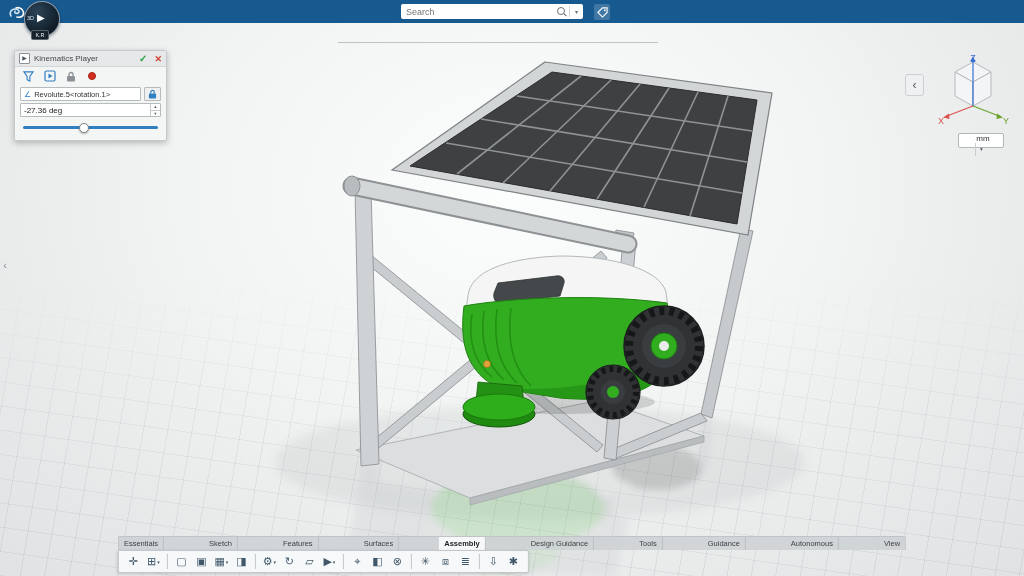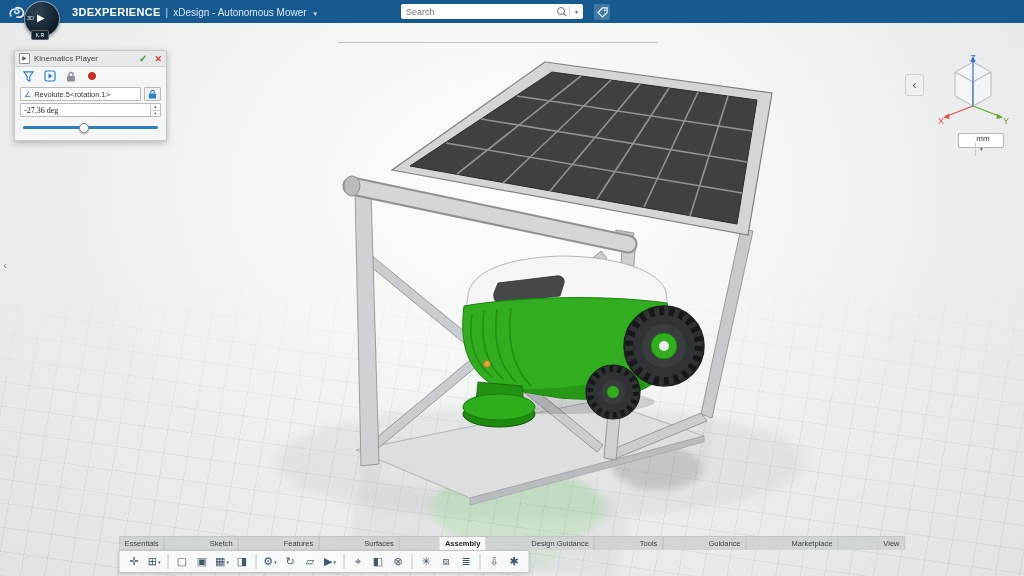--- a/index.html
+++ b/index.html
@@ -87,21 +87,21 @@
   .record-dot { width:8px; height:8px; border-radius:50%; background:#d42f1f; border:1px solid #a32114; }
   .kin-row { display:flex; align-items:center; gap:3px; margin:2px 5px; }
   .kin-field { flex:1; height:14px; background:#fff; border:1px solid #b7bbbe; border-radius:1px;
     display:flex; align-items:center; padding:0 3px; gap:3px; overflow:hidden; }
   .kin-field-icon { color:#2f7fc1; font-size:8px; }
   .kin-field-text { font-size:7.5px; color:#333; white-space:nowrap; overflow:hidden; }
   .kin-lock-btn { width:17px; height:14px; background:#eef0f1; border:1px solid #b7bbbe; border-radius:1px;
     display:flex; align-items:center; justify-content:center; cursor:pointer; }
   .kin-value { flex:1; height:14px; background:#fff; border:1px solid #b7bbbe; border-radius:1px;
     display:flex; align-items:center; }
-  .kin-value-text { flex:1; font-size:8px; padding:0 3px; color:#222;font-family:Liberation Serif, serif; }
+  .kin-value-text { flex:1; font-size:8px; padding:0 3px; color:#222; }
   .spinner { width:10px; height:100%; border-left:1px solid #c6cacc; display:flex; flex-direction:column; }
   .spin-btn { flex:1; font-size:4.5px; line-height:6px; text-align:center; color:#556; cursor:pointer; }
   .spin-btn + .spin-btn { border-top:1px solid #c6cacc; }
   .kin-slider { position:relative; height:16px; margin:2px 8px 5px 8px; }
   .slider-track { position:absolute; left:0; right:0; top:7px; height:3px;
     background:#2f7fc1; border-radius:2px; }
   .slider-handle { position:absolute; top:3.5px; width:10px; height:10px; margin-left:-5px;
     border-radius:50%; background:#fdfdfd; border:1px solid #7f8589;
     box-shadow:0 1px 2px rgba(0,0,0,.3); cursor:pointer; }
 
@@ -251,26 +251,20 @@
     </svg>
   </div>
 
   <div class="tree-toggle">‹</div>
 
   <div class="topbar">
     <svg class="logo-3ds" viewBox="0 0 18 16">
       <path d="M3,12 C1,9 3,5 7,5 C11,5 12,8 10,9 C8,10 6,9 7,7" fill="none" stroke="#cfe3f2" stroke-width="1.6" stroke-linecap="round"></path>
       <path d="M9,13 C14,14 17,11 15,7 C14,4 10,3 8,4" fill="none" stroke="#ffffff" stroke-width="1.6" stroke-linecap="round"></path>
     </svg>
-    <div class="brand-wrap">
-      <span class="brand">3DEXPERIENCE</span>
-      <span class="brand-divider">|</span>
-      <span class="app-title">xDesign - Autonomous Mower</span>
-      <span class="title-caret">▾</span>
-    </div>
 
     <div class="search-box">
       <input class="search-input" type="text" placeholder="Search" style="">
       <span class="mag"></span>
       <span class="search-sep"></span>
       <span class="search-caret">▾</span>
     </div>
 
     <div class="tags-btn">
       <svg width="11" height="11" viewBox="0 0 12 12">
@@ -375,21 +369,21 @@
   <div class="action-bar">
     <div class="tab-row">
       <span class="tab">Essentials</span>
       <span class="tab">Sketch</span>
       <span class="tab">Features</span>
       <span class="tab">Surfaces</span>
       <span class="tab active">Assembly</span>
       <span class="tab">Design Guidance</span>
       <span class="tab">Tools</span>
       <span class="tab">Guidance</span>
-      <span class="tab">Marketplace</span>
+      <span class="tab">Autonomous</span>
       <span class="tab">View</span>
     </div>
     <div class="tool-row">
       <button class="tool">
           <span class="tg">✛</span>
         </button>
       <button class="tool">
           <span class="tg">⊞</span>
           <span class="caret">▾</span>
         </button>

